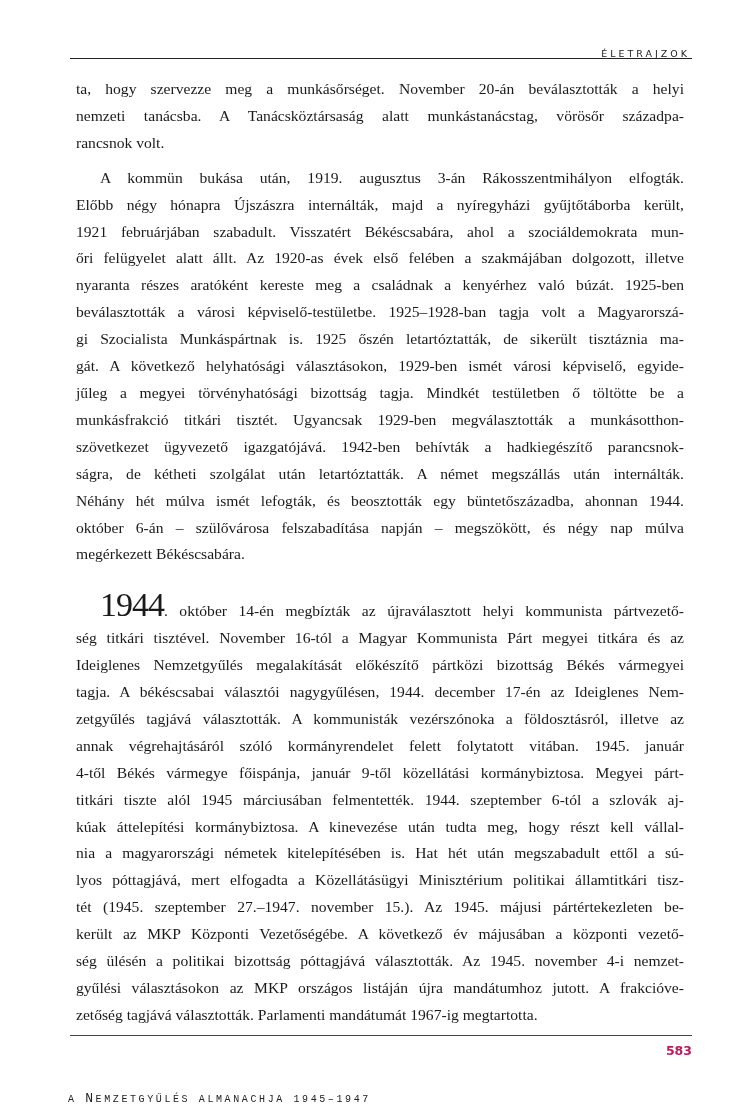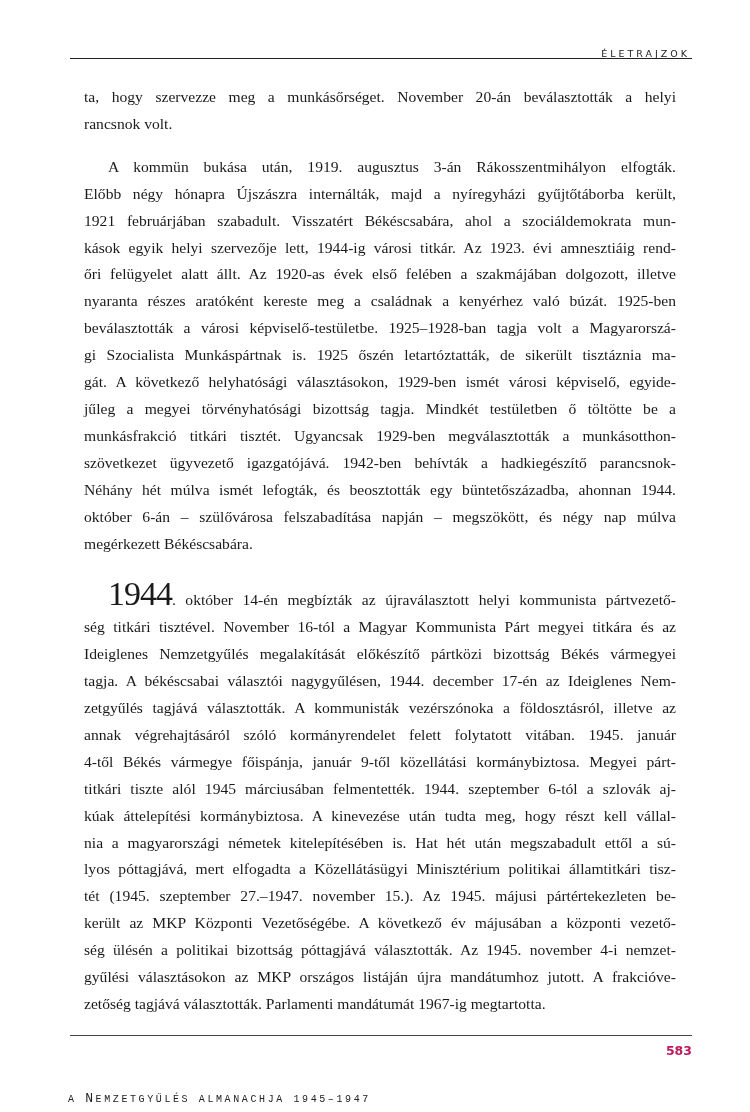--- a/index.html
+++ b/index.html
@@ -3,21 +3,21 @@
 <meta charset="utf-8">
 <style>
   html, body { margin:0; padding:0; background:#fff; }
   body { width:750px; height:1112px; position:relative; overflow:hidden;
          font-family:"Liberation Serif", "DejaVu Serif", serif; color:#1a1a1a; }
   .running-head { position:absolute; top:48px; right:60px; font-family:"DejaVu Sans", sans-serif;
                   font-size:9.5px; letter-spacing:3px; color:#222; }
   .head-rule { position:absolute; top:58px; left:70px; width:622px; height:1px; background:#222; }
   .body-text { position:absolute; top:68px; left:68px; width:624px; font-size:15.6px;
                line-height:26.9px; text-align:justify; }
-  .body-text p { margin:16px; }
+  .body-text p { margin:8px; }
   .line { display:block; text-align:justify; text-align-last:justify; white-space:nowrap; }
   .line.last { text-align-last:left; }
   .indent { padding-left:24px; }
   .section2 { margin-top:24px !important; }
   .big-year { font-size:34px; line-height:26px; letter-spacing:-1px; }
   .foot-rule { position:absolute; top:1035px; left:70px; width:622px; height:1px; background:#444; }
   .footer-title { position:absolute; top:1091px; left:68px; font-family:Liberation Mono, monospace;
                   font-size:10px; letter-spacing:2.6px; color:#222; }
   .footer-title .cap { font-size:13px; }
   .page-number { position:absolute; top:1043px; right:58px; font-family:"DejaVu Sans", sans-serif;
@@ -25,35 +25,36 @@
 </style>
 </head>
 <body>
 
 <div class="running-head">ÉLETRAJZOK</div>
 <div class="head-rule"></div>
 
 <div class="body-text">
   <p>
     <span class="line">ta, hogy szervezze meg a munkásőrséget. November 20-án beválasztották a helyi</span>
+    <span class="line">nemzeti tanácsba. A Tanácsköztársaság alatt munkástanácstag, vörösőr századpa-</span>
     <span class="line last">rancsnok volt.</span>
   </p>
   <p>
     <span class="line indent">A kommün bukása után, 1919. augusztus 3-án Rákosszentmihályon elfogták.</span>
     <span class="line">Előbb négy hónapra Újszászra internálták, majd a nyíregyházi gyűjtőtáborba került,</span>
     <span class="line">1921 februárjában szabadult. Visszatért Békéscsabára, ahol a szociáldemokrata mun-</span>
-    <span class="line">kások egyik helyi szervezője lett, 1944-ig városi titkár. Az 1923. évi amnesztiáig rend-</span>
     <span class="line">őri felügyelet alatt állt. Az 1920-as évek első felében a szakmájában dolgozott, illetve</span>
     <span class="line">nyaranta részes aratóként kereste meg a családnak a kenyérhez való búzát. 1925-ben</span>
     <span class="line">beválasztották a városi képviselő-testületbe. 1925–1928-ban tagja volt a Magyarorszá-</span>
     <span class="line">gi Szocialista Munkáspártnak is. 1925 őszén letartóztatták, de sikerült tisztáznia ma-</span>
     <span class="line">gát. A következő helyhatósági választásokon, 1929-ben ismét városi képviselő, egyide-</span>
     <span class="line">jűleg a megyei törvényhatósági bizottság tagja. Mindkét testületben ő töltötte be a</span>
     <span class="line">munkásfrakció titkári tisztét. Ugyancsak 1929-ben megválasztották a munkásotthon-</span>
     <span class="line">szövetkezet ügyvezető igazgatójává. 1942-ben behívták a hadkiegészítő parancsnok-</span>
+    <span class="line">ságra, de kétheti szolgálat után letartóztatták. A német megszállás után internálták.</span>
     <span class="line">Néhány hét múlva ismét lefogták, és beosztották egy büntetőszázadba, ahonnan 1944.</span>
     <span class="line">október 6-án – szülővárosa felszabadítása napján – megszökött, és négy nap múlva</span>
     <span class="line last">megérkezett Békéscsabára.</span>
   </p>
   <p class="section2">
     <span class="line indent"><span class="big-year">1944</span><span>. október 14-én megbízták az újraválasztott helyi kommunista pártvezető-</span></span>
     <span class="line">ség titkári tisztével. November 16-tól a Magyar Kommunista Párt megyei titkára és az</span>
     <span class="line">Ideiglenes Nemzetgyűlés megalakítását előkészítő pártközi bizottság Békés vármegyei</span>
     <span class="line">tagja. A békéscsabai választói nagygyűlésen, 1944. december 17-én az Ideiglenes Nem-</span>
     <span class="line">zetgyűlés tagjává választották. A kommunisták vezérszónoka a földosztásról, illetve az</span>

